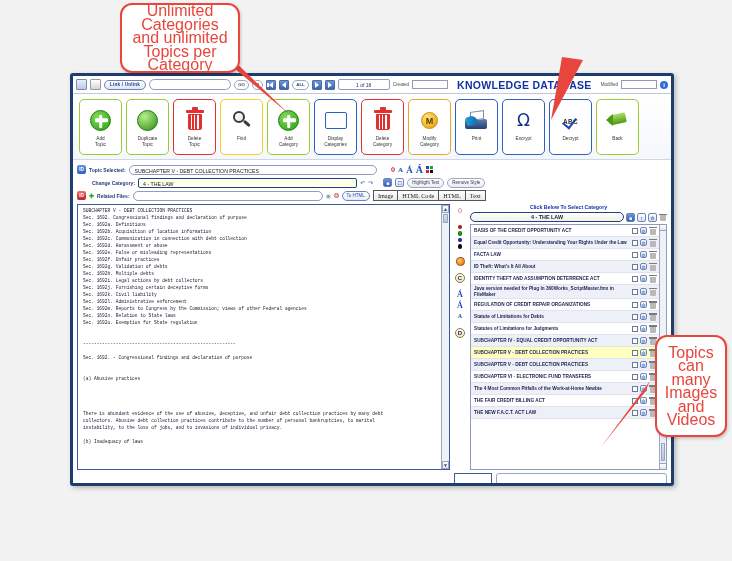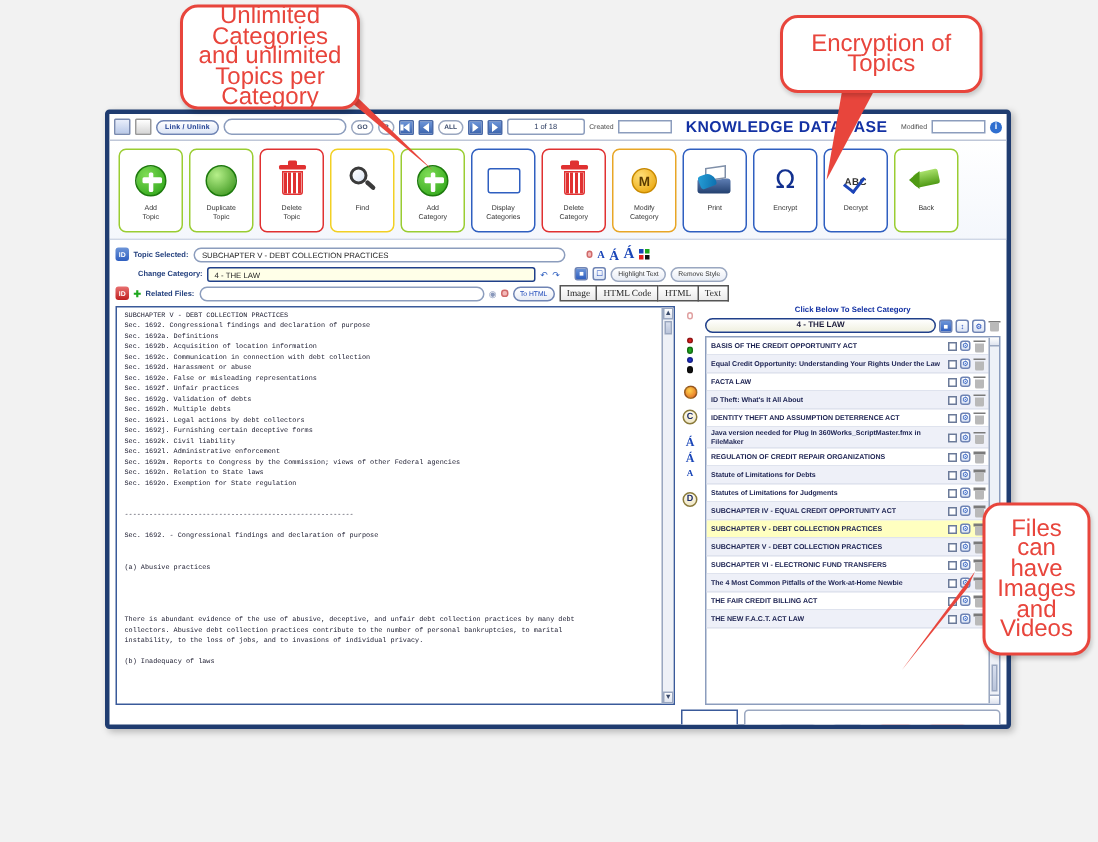--- a/index.html
+++ b/index.html
@@ -408,25 +408,22 @@
 
   <svg class="pointer" width="732" height="561" style="left:0;top:0;">
     <polygon points="228,55 289,114 234,68" fill="#e8453c"></polygon>
     <polygon points="583,60 551,120 562,57" fill="#e8453c"></polygon>
     <polygon points="645,392 601,447 650,381" fill="#e8453c"></polygon>
   </svg>
 
   <div class="callout" style="left:120px; top:3px; width:120px; height:70px;">
     <span>Unlimited Categories and unlimited Topics per Category</span>
   </div>
-  <div class="callout" style="left:520px; top:10px; width:135px; height:52px;">
-    <span>Encryption of Topics</span>
-  </div>
   <div class="callout" style="left:655px; top:335px; width:72px; height:102px;">
-    <span>Files can have Images and Videos</span>
+    <span>Topics can many Images and Videos</span>
   </div>
 
   <div class="app-window">
 
     <div class="navbar">
       <span class="mini-ico"></span>
       <span class="mini-ico cal"></span>
       <span class="pill">Link / Unlink</span>
       <span class="searchbox"></span>
       <span class="tag-oval">GO</span>

